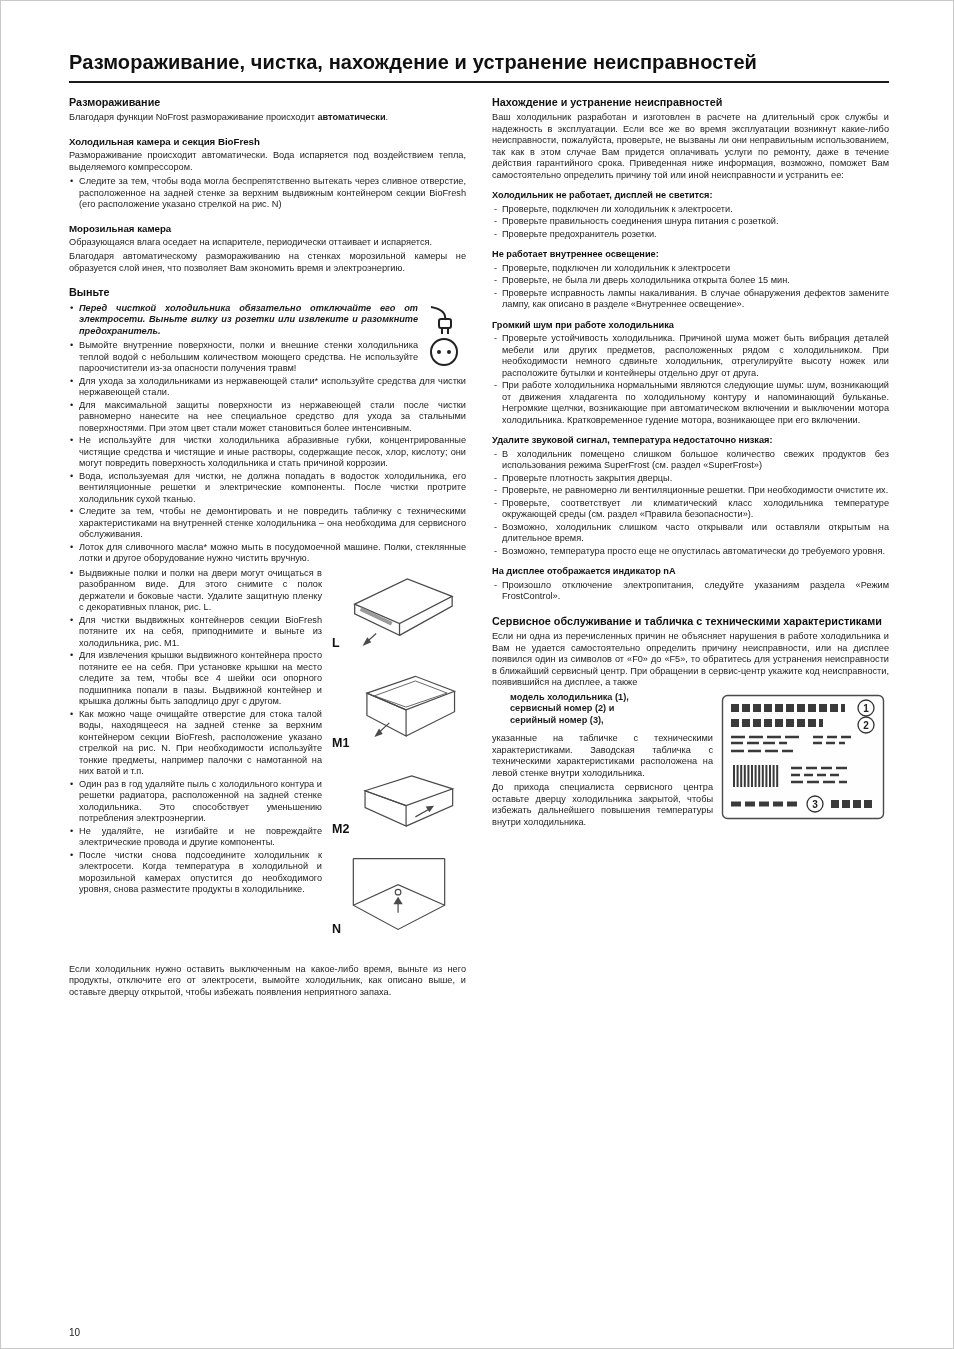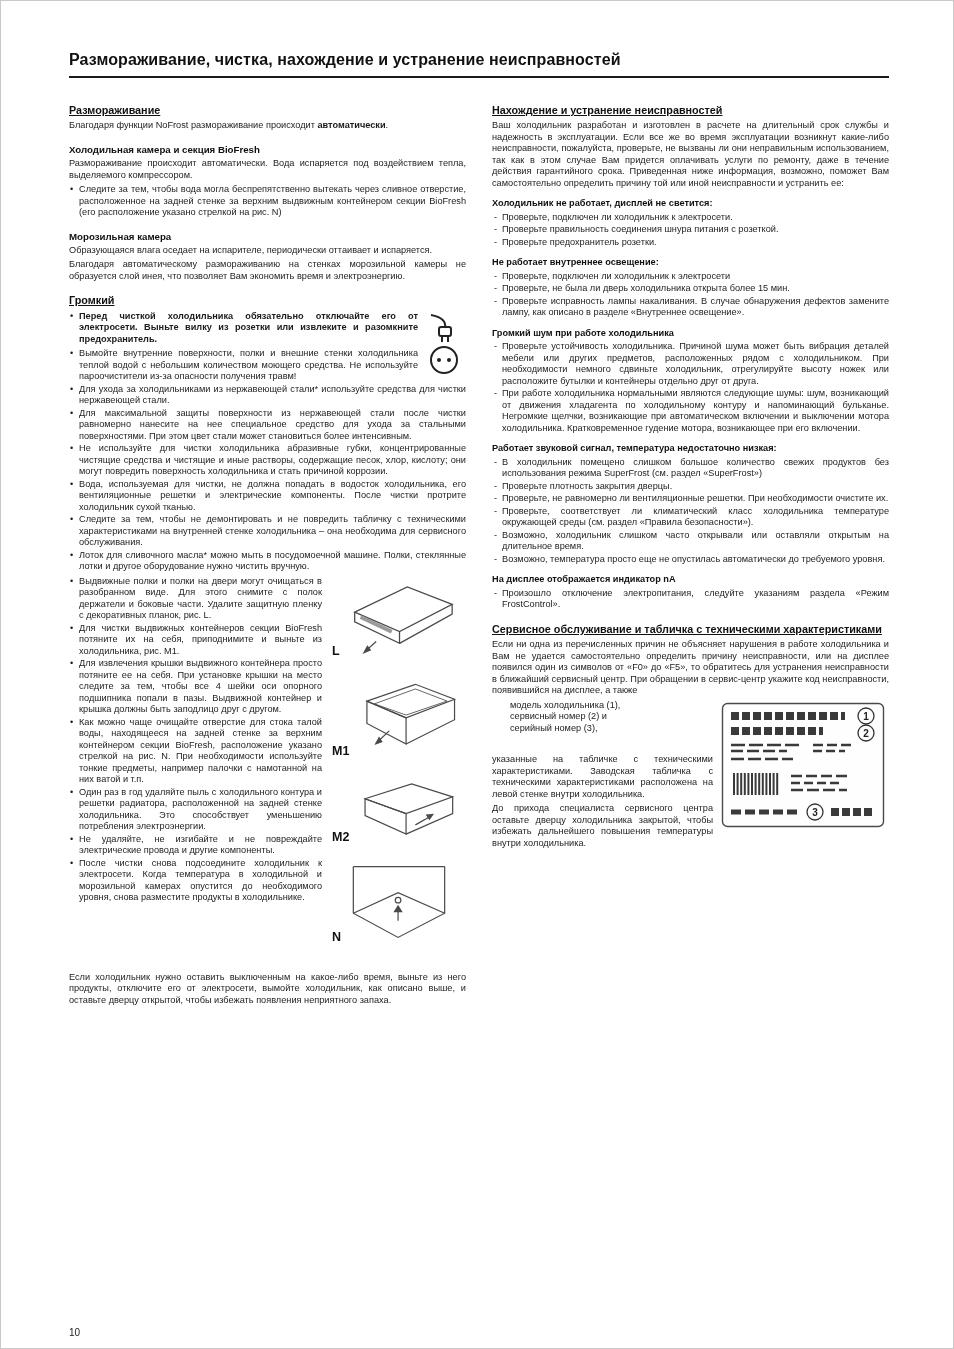--- a/index.html
+++ b/index.html
@@ -7,42 +7,42 @@
     width:954px; height:1349px;
     font-family:"Liberation Sans","DejaVu Sans",sans-serif;
     background:#f0f0f0;
   }
   .page {
     position:relative; width:954px; height:1349px;
     background:#ffffff; border:1px solid #c9c9c9; overflow:hidden;
   }
   .content { position:absolute; left:68px; top:50px; width:820px; color:#1c1c1c; }
   h1.title {
-    font-size:16px; font-weight:bold; color:#111;
-    padding-bottom:7px; border-bottom:2px solid #1a1a1a; margin-bottom:23px;
+    font-size:20px; font-weight:bold; color:#111;
+    padding-bottom:7px; border-bottom:2px solid #1a1a1a; margin-bottom:10px;
     letter-spacing:.1px;
   }
   .columns { display:flex; gap:26px; }
   .col { width:397px; font-size:9.2px; line-height:1.25; text-align:justify; hyphens:auto; }
-  h2 { font-size:10.8px; margin:12px 0 3px; color:#111;text-decoration:underline; }
+  h2 { font-size:10.8px; margin:12px 0 3px; color:#111; }
   h2.first { margin-top:3px; }
   h3 { font-size:9.7px; margin:12px 0 2px; color:#111; }
   h4 { font-size:9.2px; margin:9px 0 2px; color:#111; }
   p { margin:0 0 3px; }
   ul { list-style:none; margin:0 0 3px; }
   ul li { position:relative; padding-left:10px; margin-bottom:1px; }
   ul.dots li::before { content:"•"; position:absolute; left:1px; top:0; }
   ul.dashes li::before { content:"-"; position:absolute; left:2px; top:0; }
-  .bold { font-weight:bold; }
+  .bold { font-weight:bold;font-style:italic; }
   .plug-icon { float:right; width:40px; margin:2px 0 4px 8px; text-align:center; }
   .figstack { float:right; width:134px; margin:0 0 6px 10px; }
   .fig { display:flex; align-items:flex-end; gap:3px; margin-bottom:8px; }
   .fig-label { font-size:12.5px; font-weight:bold; color:#111; line-height:1; padding-bottom:4px; }
   .closing { clear:both; padding-top:10px; }
-  .ref-lines { margin:3px 0 20px 18px; font-weight:normal; }
+  .ref-lines { margin:3px 0 7px 18px; font-weight:bold; }
   .plate-fig { float:right; width:168px; margin:2px 0 6px 8px; }
   .pagenum { position:absolute; left:68px; top:1326px; font-size:10px; color:#1c1c1c; }
   svg { display:block; }
 </style>
 </head>
 <body>
 
 <div class="page">
   <div class="content">
 
@@ -58,21 +58,21 @@
         <h3>Холодильная камера и секция BioFresh</h3>
         <p>Размораживание происходит автоматически. Вода испаряется под воздействием тепла, выделяемого компрессором.</p>
         <ul class="dots">
           <li>Следите за тем, чтобы вода могла беспрепятственно вытекать через сливное отверстие, расположенное на задней стенке за верхним выдвижным контейнером секции BioFresh (его расположение указано стрелкой на рис. N)</li>
         </ul>
 
         <h3>Морозильная камера</h3>
         <p>Образующаяся влага оседает на испарителе, периодически оттаивает и испаряется.</p>
         <p>Благодаря автоматическому размораживанию на стенках морозильной камеры не образуется слой инея, что позволяет Вам экономить время и электроэнергию.</p>
 
-        <h2>Громкий</h2>
+        <h2>Выньте</h2>
 
         <div class="plug-icon">
           <svg width="36" height="64" viewBox="0 0 36 64">
             <g fill="none" stroke="#222" stroke-width="2">
               <path d="M5 2 q 16 3 14 13"></path>
               <rect x="13" y="14" width="12" height="9" rx="2"></rect>
               <line x1="16" y1="23" x2="16" y2="29"></line>
               <line x1="22" y1="23" x2="22" y2="29"></line>
               <circle cx="18" cy="47" r="13"></circle>
             </g>
@@ -179,21 +179,21 @@
           <li>Проверьте, не была ли дверь холодильника открыта более 15 мин.</li>
           <li>Проверьте исправность лампы накаливания. В случае обнаружения дефектов замените лампу, как описано в разделе «Внутреннее освещение».</li>
         </ul>
 
         <h4>Громкий шум при работе холодильника</h4>
         <ul class="dashes">
           <li>Проверьте устойчивость холодильника. Причиной шума может быть вибрация деталей мебели или других предметов, расположенных рядом с холодильником. При необходимости немного сдвиньте холодильник, отрегулируйте высоту ножек или расположите бутылки и контейнеры отдельно друг от друга.</li>
           <li>При работе холодильника нормальными являются следующие шумы: шум, возникающий от движения хладагента по холодильному контуру и напоминающий бульканье. Негромкие щелчки, возникающие при автоматическом включении и выключении мотора холодильника. Кратковременное гудение мотора, возникающее при его включении.</li>
         </ul>
 
-        <h4>Работает звуковой сигнал, температура недостаточно низкая:</h4>
+        <h4>Удалите звуковой сигнал, температура недостаточно низкая:</h4>
         <ul class="dashes">
           <li>В холодильник помещено слишком большое количество свежих продуктов без использования режима SuperFrost (см. раздел «SuperFrost»)</li>
           <li>Проверьте плотность закрытия дверцы.</li>
           <li>Проверьте, не равномерно ли вентиляционные решетки. При необходимости очистите их.</li>
           <li>Проверьте, соответствует ли климатический класс холодильника температуре окружающей среды (см. раздел «Правила безопасности»).</li>
           <li>Возможно, холодильник слишком часто открывали или оставляли открытым на длительное время.</li>
           <li>Возможно, температура просто еще не опустилась автоматически до требуемого уровня.</li>
         </ul>
 
         <h4>На дисплее отображается индикатор nA</h4>

